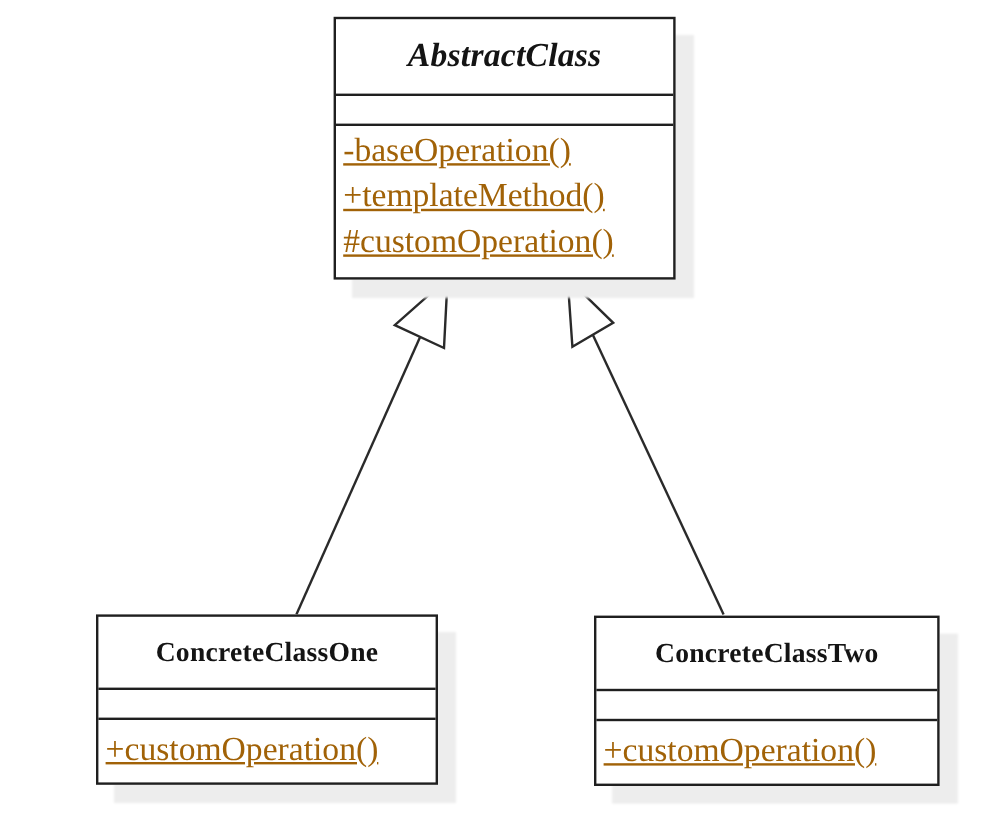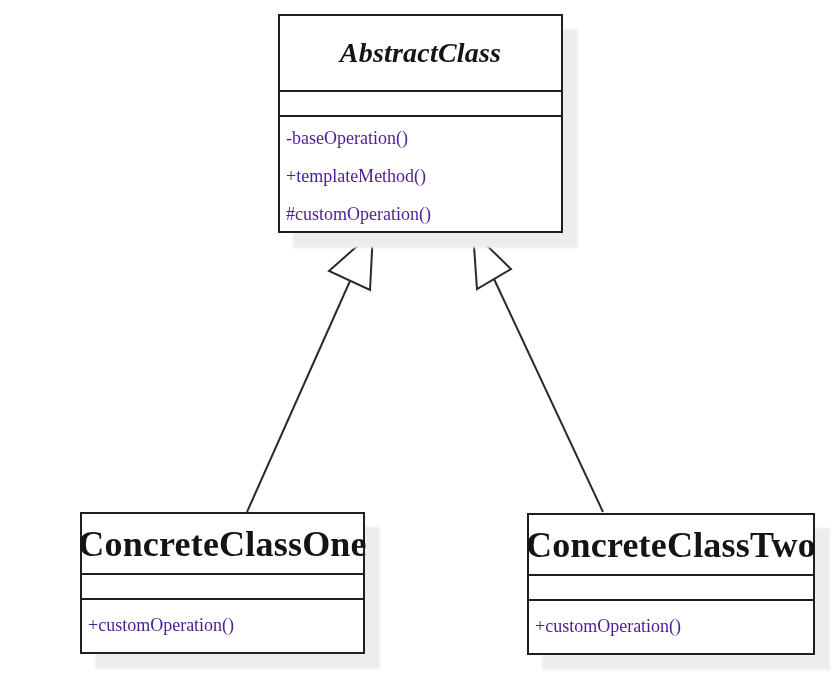--- a/index.html
+++ b/index.html
@@ -26,51 +26,52 @@
     position: absolute;
     box-sizing: border-box;
     background: #ffffff;
     border: 2px solid #1f1f1f;
     box-shadow: 15px 15px 2px #ededed;
     display: flex;
     flex-direction: column;
   }
   .box-abstract { left: 278px; top: 14px;  width: 285px; height: 219px; }
   .box-one      { left: 80px;  top: 512px; width: 285px; height: 142px; }
-  .box-two      { left: 495px; top: 513px; width: 288px; height: 142px; margin-left: 32px; }
+  .box-two      { left: 495px; top: 513px; width: 288px; height: 142px; }
 
   .compartment-title {
     box-sizing: border-box;
     border-bottom: 2px solid #1f1f1f;
     display: flex;
     align-items: center;
     justify-content: center;
     font-weight: bold;
-    font-size: 36px;
+    font-size: 23px;
     color: #141414;
     letter-spacing: 0.2px;
   }
-  .box-abstract .compartment-title { height: 76px; font-style: italic; font-size: 28px; }
+  .box-abstract .compartment-title { height: 64px; font-style: italic; font-size: 28px; }
   .box-one .compartment-title,
   .box-two .compartment-title { height: 61px; }
 
   .compartment-attrs {
     box-sizing: border-box;
     border-bottom: 2px solid #1f1f1f;
     height: 25px;
   }
   .compartment-methods {
     box-sizing: border-box;
     flex: 1;
     padding: 2px 6px 0 6px;
-    font-size: 18px;
+    font-size: 28px;
     line-height: 38px;
-    color: #4c1d95;
+    color: #a16207;
     white-space: nowrap;
     overflow: hidden;
+    text-decoration: underline;
   }
   .box-one .compartment-methods,
   .box-two .compartment-methods { padding-top: 5px; line-height: 40px; }
 
   .edge-line {
     stroke: #2a2a2a;
     stroke-width: 2;
     fill: none;
   }
   .edge-triangle {

